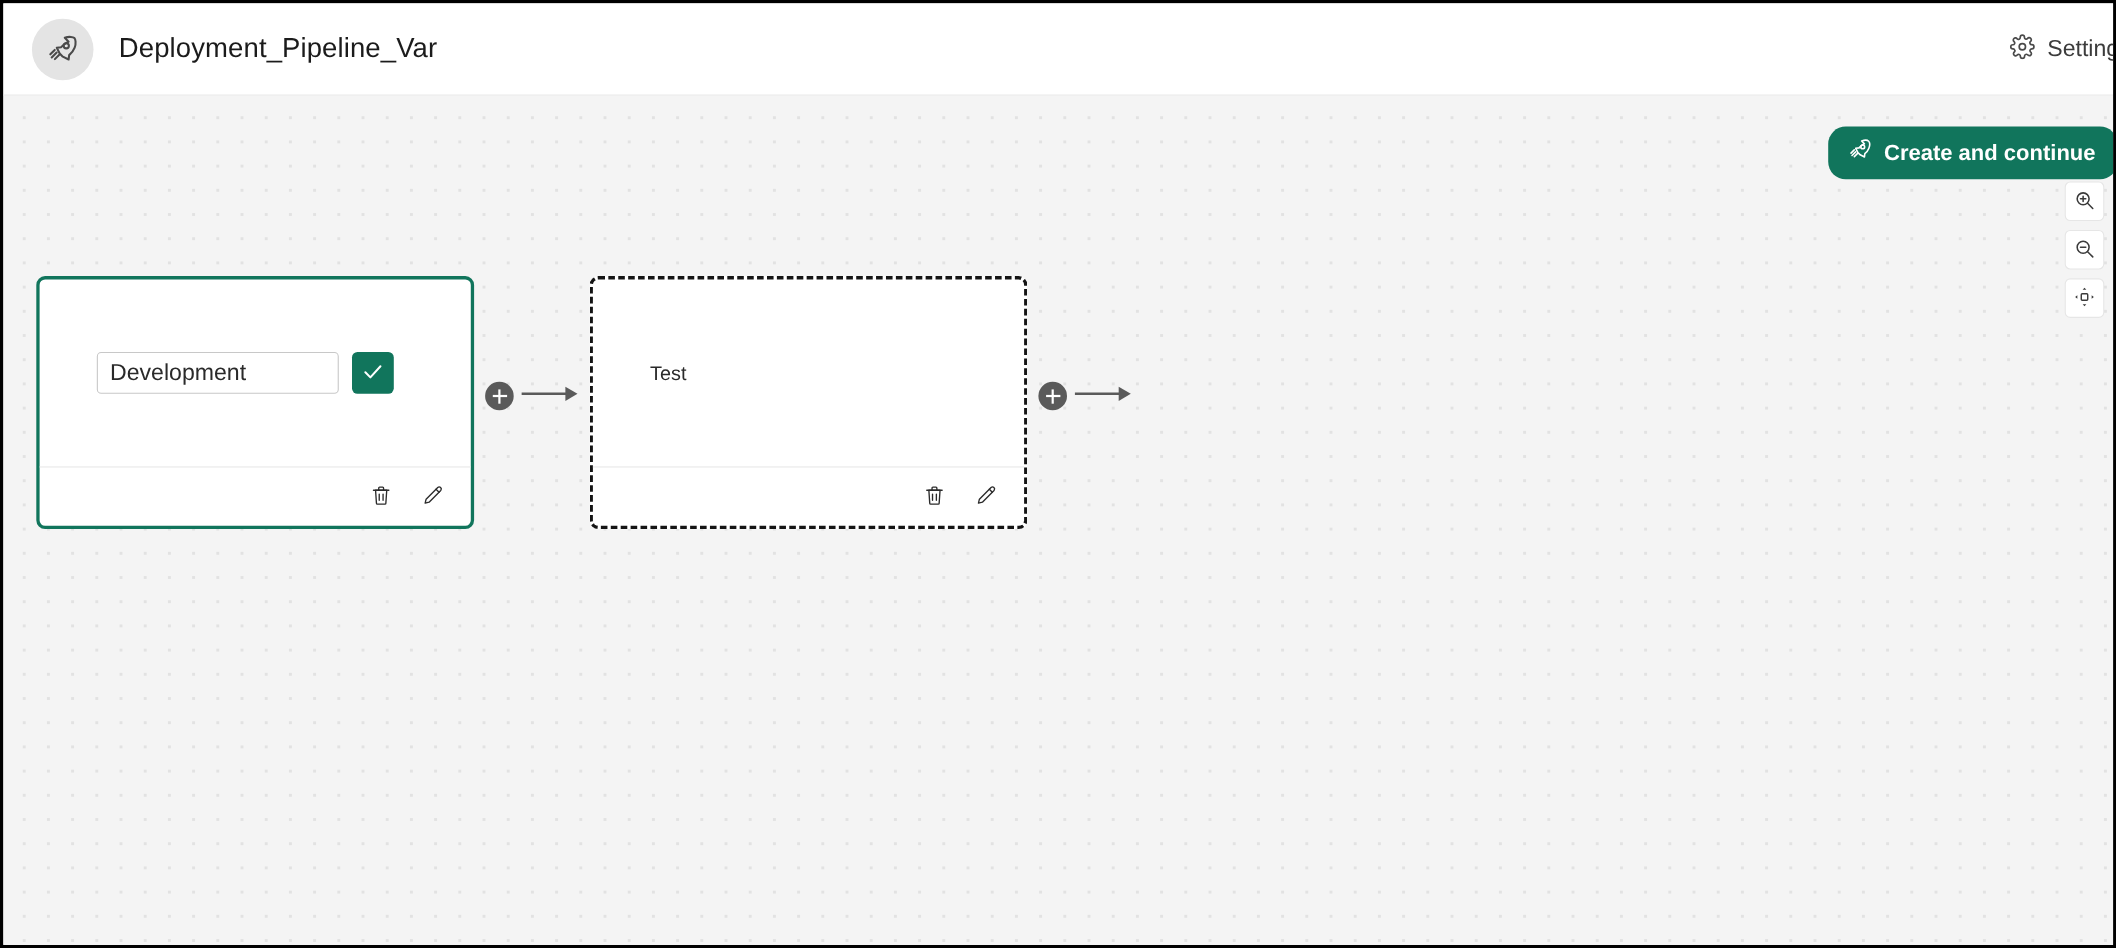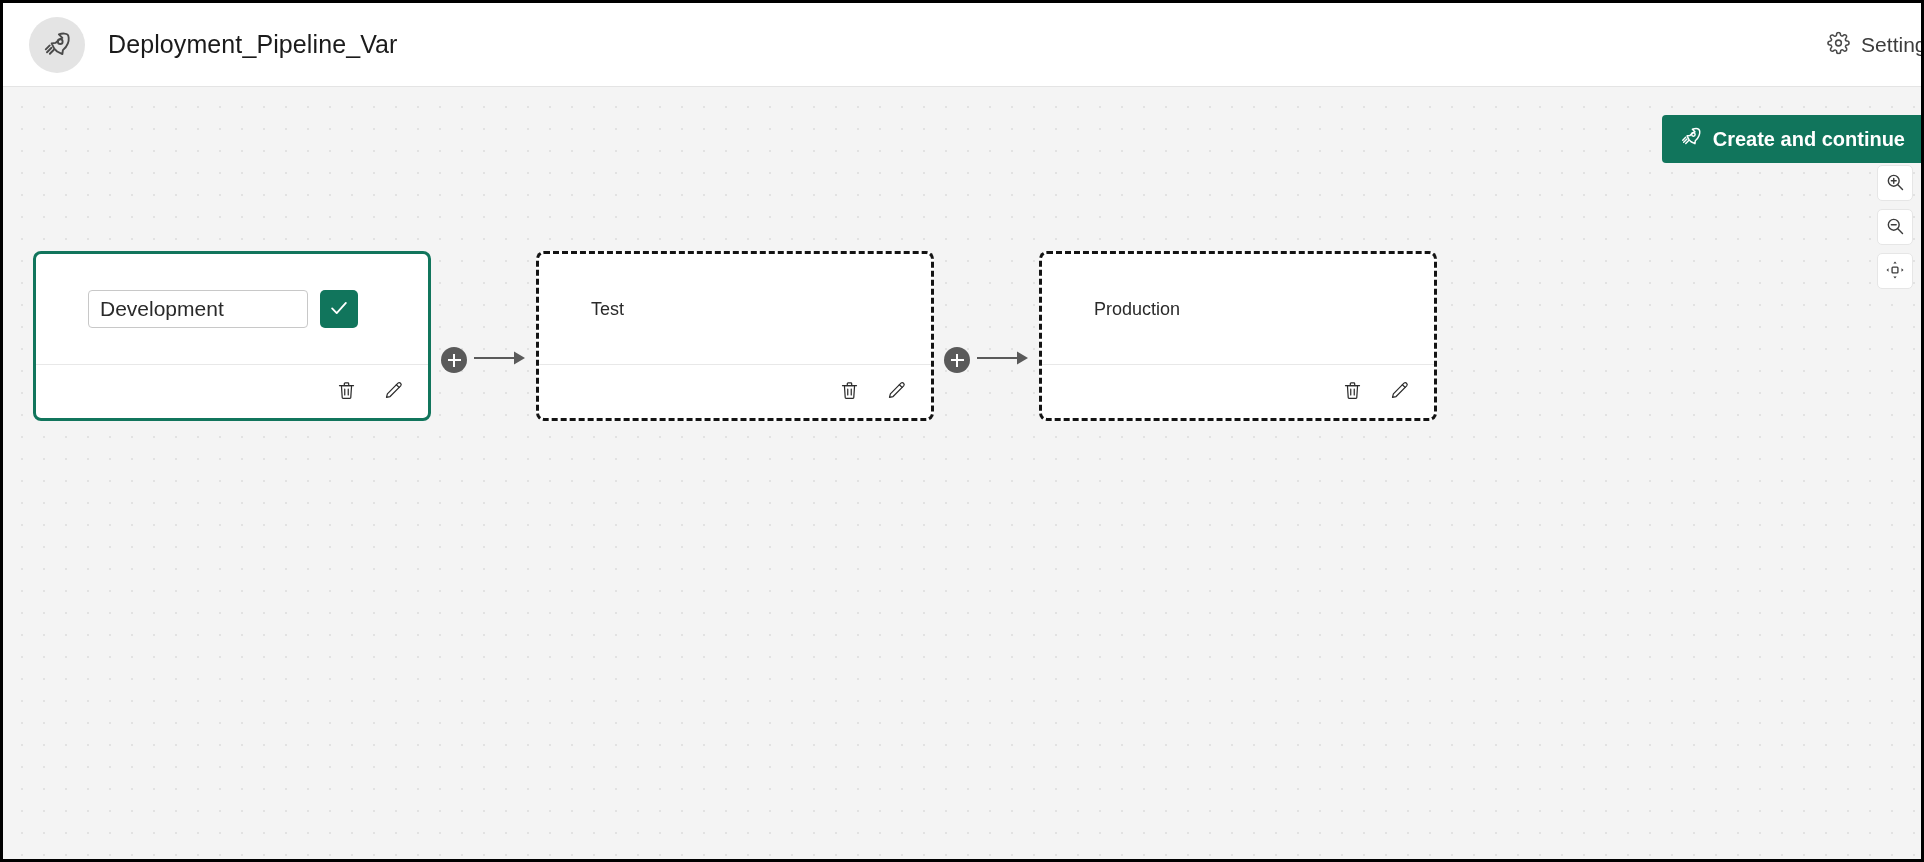--- a/index.html
+++ b/index.html
@@ -86,21 +86,21 @@
   
   .create-btn {
     position: absolute;
     right: -4px;
     top: 28px;
     height: 48px;
     padding: 0 20px 0 18px;
     background: #11755c;
     color: #ffffff;
     border: none;
-    border-radius: 4px;
+    border-radius: 16px;
     font-family: "Liberation Sans", sans-serif;
     font-size: 20px;
     font-weight: bold;
     display: flex;
     align-items: center;
     gap: 11px;
     cursor: pointer;
     white-space: nowrap;
   }
 
@@ -129,21 +129,21 @@
   .flow {
     position: absolute;
     left: 30px;
     top: 164px;
     display: flex;
     align-items: flex-start;
   }
 
   .node {
     width: 398px;
-    height: 170px;
+    height: 230px;
     background: #ffffff;
     border-radius: 8px;
     position: relative;
     display: flex;
     flex-direction: column;
     flex: 0 0 auto;
   }
   .node.dashed {
     border: 3px dashed #141414;
   }
@@ -387,40 +387,16 @@
       <div class="connector">
         <div class="plus-node"></div>
         <span class="arrow">
           <svg width="52" height="16" viewBox="0 0 52 16">
             <line x1="0" y1="8" x2="41" y2="8" stroke="#5a5a5a" stroke-width="2.2"></line>
             <path d="M40 1.5 51 8 40 14.5z" fill="#5a5a5a"></path>
           </svg>
         </span>
       </div>
 
-      <div class="node dashed">
-        <div class="node-body">
-          <span class="node-name">Production</span>
-        </div>
-        <div class="node-footer">
-          <button class="icon-btn">
-            <span>
-              <svg width="21" height="21" viewBox="0 0 24 24" fill="none" stroke="#2b2b2b" stroke-width="1.4" stroke-linecap="round" stroke-linejoin="round">
-                <path d="M4 6.5h16M9.5 6.5V4.2c0-.5.4-.9.9-.9h3.2c.5 0 .9.4.9.9v2.3"></path>
-                <path d="M6.2 6.5h11.6l-.9 13.4c0 .6-.5 1-1 1H8.1c-.5 0-1-.4-1-1z"></path>
-                <path d="M10 10.5v6.5M14 10.5v6.5"></path>
-              </svg>
-            </span>
-          </button>
-          <button class="icon-btn">
-            <span>
-              <svg width="21" height="21" viewBox="0 0 24 24" fill="none" stroke="#2b2b2b" stroke-width="1.4" stroke-linecap="round" stroke-linejoin="round">
-                <path d="M17.1 3.6a2.2 2.2 0 0 1 3.1 3.1L8.1 18.9l-4.1 1 1-4.1z"></path>
-                <path d="M15.3 5.4 18.4 8.5"></path>
-              </svg>
-            </span>
-          </button>
-        </div>
-      </div>
 
     </div>
   </div>
 </div>
 
 </body></html>

